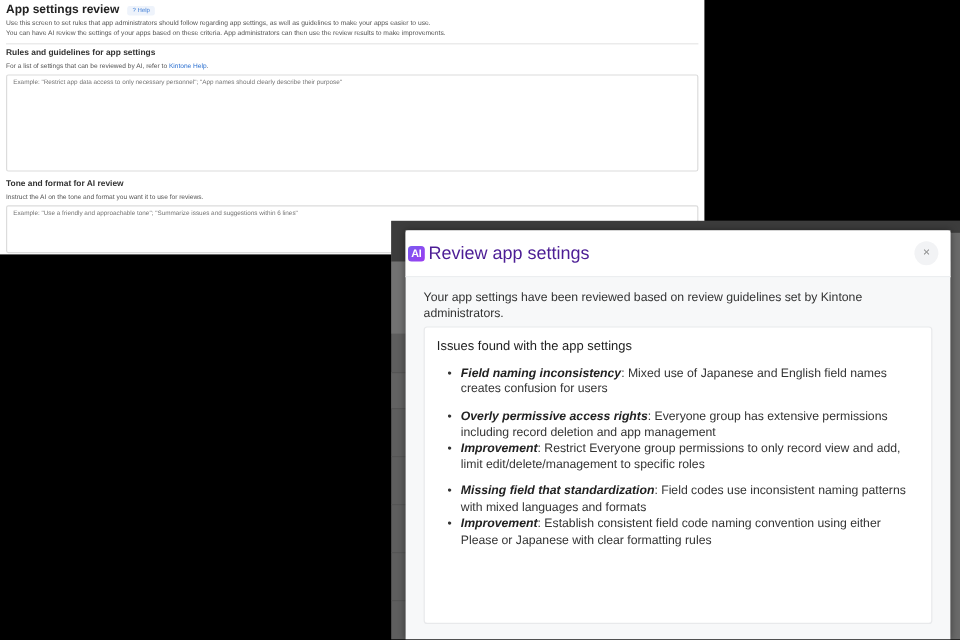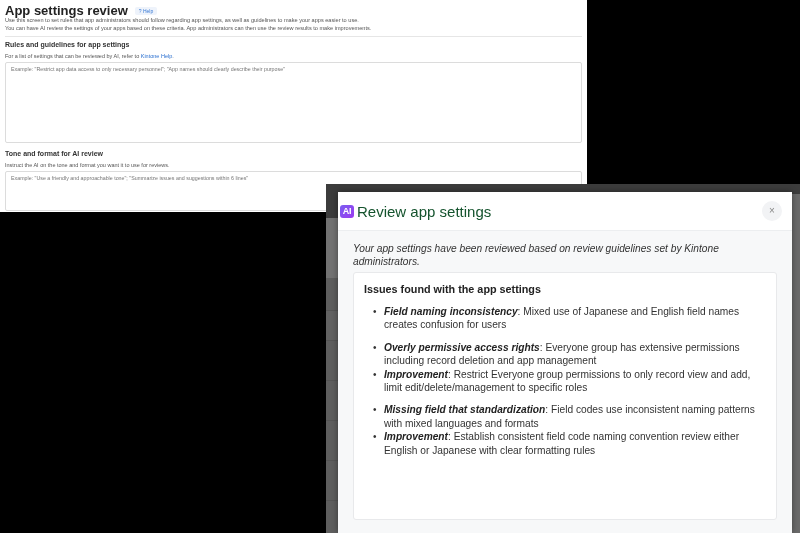--- a/index.html
+++ b/index.html
@@ -6,21 +6,21 @@
   body {
     width: 800px; height: 533px; background: #000; position: relative; overflow: hidden;
     font-family: "Liberation Sans", "DejaVu Sans", sans-serif;
   }
   
   .page1 {
     position: absolute; left: 0; top: 0; width: 587px; height: 212px;
     background: #fff; overflow: hidden;
   }
   .p1-title-row { position: absolute; left: 5px; top: 3px; display: flex; align-items: center; }
-  .p1-title { font-size: 13px; font-weight: bold; color: #222; }
+  .p1-title { font-size: 10px; font-weight: bold; color: #222; }
   .p1-help {
     margin-left: 7px; font-size: 5px; color: #3a7bd5; background: #eef3fb;
     padding: 1px 4px; border-radius: 2px;
   }
   .p1-desc { position: absolute; left: 5px; top: 16px; font-size: 5.6px; color: #555; line-height: 8px; width: 580px; }
   .p1-divider { position: absolute; left: 5px; right: 5px; top: 36px; height: 1px; background: #e6e6e6; }
   .p1-h2 { position: absolute; left: 5px; font-size: 7px; font-weight: bold; color: #333; }
   .p1-sub { position: absolute; left: 5px; font-size: 5.5px; color: #555; }
   .p1-sub a { color: #2a6fd0; text-decoration: none; }
   .p1-textarea {
@@ -46,33 +46,33 @@
   .modal-header {
     height: 38px; background: #fff; border-bottom: 1px solid #eceef0;
     display: flex; align-items: center; padding: 0 2px; position: relative;
   }
   .ai-icon {
     width: 14px; height: 13px; border-radius: 3px;
     background: linear-gradient(135deg, #7a5cf0, #9b3cf0); color: #fff;
     font-size: 9px; font-weight: bold; display: flex; align-items: center; justify-content: center;
     margin-right: 3px; letter-spacing: -0.3px;
   }
-  .modal-title { font-size: 15px; color: #14532d; }
+  .modal-title { font-size: 15px; color: #4c1d95; }
   .close-btn {
     position: absolute; right: 10px; top: 9px; width: 20px; height: 20px; border-radius: 50%;
     background: #f2f3f5; border: none; color: #888; font-size: 10px; line-height: 20px; text-align: center;
     padding: 0; cursor: pointer;
   }
   .modal-body { padding: 10px 15px 0 15px; }
-  .intro { font-size: 10.2px; color: #333; line-height: 13px; margin-top: 1px; font-style: italic; }
+  .intro { font-size: 10.2px; color: #333; line-height: 13px; margin-top: 1px; }
   .result-box {
     margin-top: 4px; background: #fff; border: 1px solid #e8e9eb; border-radius: 3px;
     padding: 10px 10px 8px 10px; height: 248px; box-sizing: border-box;
   }
-  .result-title { font-size: 10.8px; font-weight: bold; color: #222; margin-bottom: 10px; }
+  .result-title { font-size: 10.8px; font-weight: normal; color: #222; margin-bottom: 10px; }
   .issue-group { margin: 0 0 9px 0; padding: 0; list-style: none; }
   .issue-group li {
     position: relative; padding-left: 20px; font-size: 10.2px; color: #333; line-height: 13.4px;
   }
   .issue-group li::before {
     content: "\2022"; position: absolute; left: 9px; top: 0; color: #333; font-size: 10px;
   }
   .issue-group li b { color: #222; font-style: italic; }
   .closing { font-size: 10.2px; color: #333; line-height: 13.4px; margin-top: -2px; }
 </style>
@@ -129,18 +129,18 @@
         <li><b>Field naming inconsistency</b><span>: Mixed use of Japanese and English field names creates confusion for users</span></li>
       </ul>
 
       <ul class="issue-group">
         <li><b>Overly permissive access rights</b><span>: Everyone group has extensive permissions including record deletion and app management</span></li>
         <li><b>Improvement</b><span>: Restrict Everyone group permissions to only record view and add, limit edit/delete/management to specific roles</span></li>
       </ul>
 
       <ul class="issue-group">
         <li><b>Missing field that standardization</b><span>: Field codes use inconsistent naming patterns with mixed languages and formats</span></li>
-        <li><b>Improvement</b><span>: Establish consistent field code naming convention review either English or Japanese with clear formatting rules</span></li>
+        <li><b>Improvement</b><span>: Establish consistent field code naming convention using either Please or Japanese with clear formatting rules</span></li>
       </ul>
 
     </div>
   </div>
 </div>
 
 </body></html>

